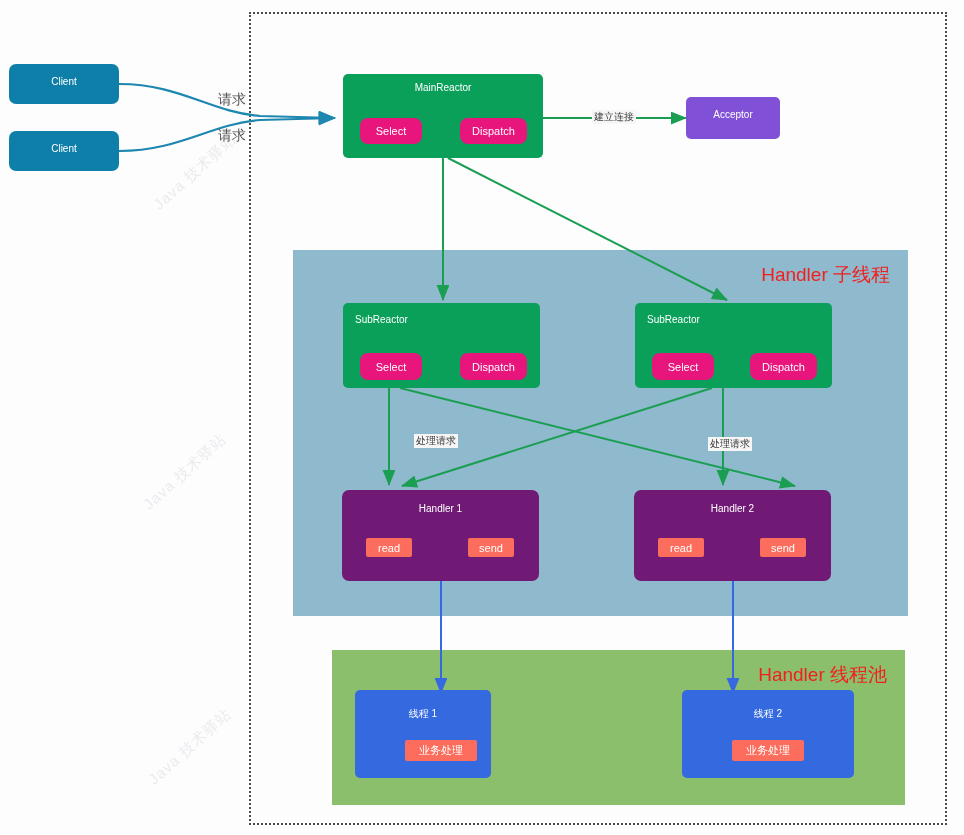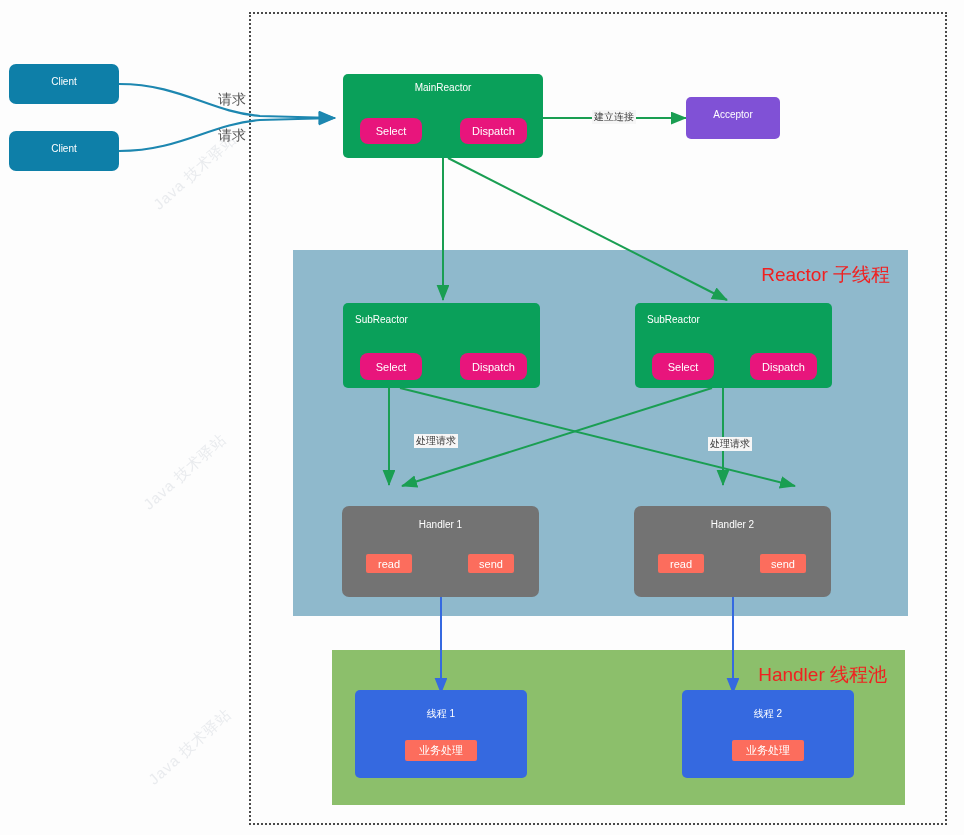--- a/index.html
+++ b/index.html
@@ -86,23 +86,22 @@
   }
   .reactor {
     background: #0aa05a;
     border-radius: 5px;
   }
   .acceptor {
     background: #8051d6;
     border-radius: 5px;
   }
   .handler {
-    background: #737373;
+    background: #701a75;
     border-radius: 7px;
-    margin-top: 16px;
   }
   .worker {
     background: #3569e0;
     border-radius: 5px;
   }
 
   
   .chip {
     position: absolute;
     box-sizing: border-box;
@@ -154,21 +153,21 @@
 <div id="stage">
 
   <div class="watermark" style="left:150px; top:200px;">Java 技术驿站</div>
   <div class="watermark" style="left:140px; top:500px;">Java 技术驿站</div>
   <div class="watermark" style="left:145px; top:775px;">Java 技术驿站</div>
 
   <div id="outer-frame"></div>
 
 
   <div class="panel panel-blue" style="left:293px; top:250px; width:615px; height:366px;">
-    <div class="panel-title">Reactor 子线程</div>
+    <div class="panel-title">Handler 子线程</div>
   </div>
 
   <div class="panel panel-green" style="left:332px; top:650px; width:573px; height:155px;">
     <div class="panel-title">Handler 线程池</div>
   </div>
 
   <svg class="wires" viewBox="0 0 964 835">
     <defs>
       <marker id="arrow-green" markerWidth="9" markerHeight="9" refX="7.5" refY="3.2" orient="auto">
         <path d="M0,0 L8,3.2 L0,6.4 z" fill="#1a9e52"></path>
@@ -246,21 +245,21 @@
     <div class="chip chip-salmon" style="left:24px; top:48px; width:46px; height:19px;">read</div>
     <div class="chip chip-salmon" style="left:126px; top:48px; width:46px; height:19px;">send</div>
   </div>
 
   <div class="node handler" style="left:634px; top:490px; width:197px; height:91px;">
     <div class="node-label" style="top:13px;text-align:center;">Handler 2</div>
     <div class="chip chip-salmon" style="left:24px; top:48px; width:46px; height:19px;">read</div>
     <div class="chip chip-salmon" style="left:126px; top:48px; width:46px; height:19px;">send</div>
   </div>
 
-  <div class="node worker" style="left:355px; top:690px; width:172px; height:88px;">
+  <div class="node worker" style="left:355px; top:690px; width:136px; height:88px;">
     <div class="node-label" style="top:17px;">线程 1</div>
     <div class="chip chip-salmon" style="left:50px; top:50px; width:72px; height:21px;">业务处理</div>
   </div>
 
   <div class="node worker" style="left:647px; top:690px; width:172px; height:88px;margin-left:35px;">
     <div class="node-label" style="top:17px;">线程 2</div>
     <div class="chip chip-salmon" style="left:50px; top:50px; width:72px; height:21px;">业务处理</div>
   </div>
 
 </div>

